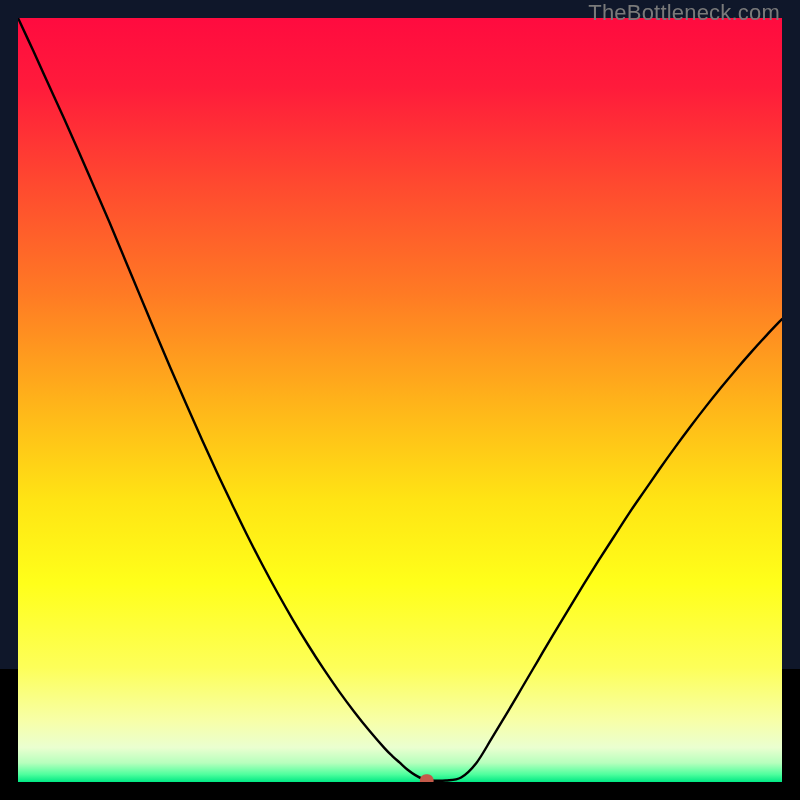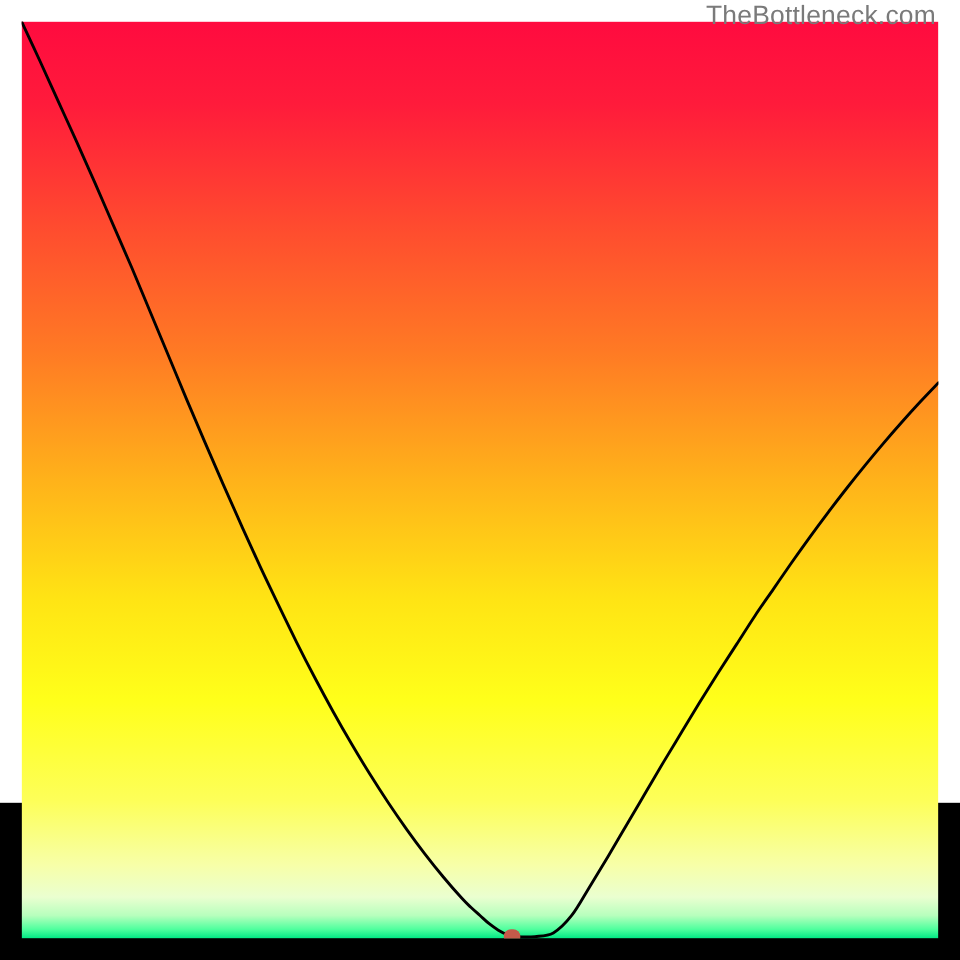--- a/index.html
+++ b/index.html
@@ -7,21 +7,21 @@
     padding: 0;
     width: 800px;
     height: 800px;
     background: #000;
     overflow: hidden;
   }
   .frame {
     position: relative;
     width: 800px;
     height: 669px;
-    background: #ffffff;
+    background: #0f172a;
   }
   .plot {
     position: absolute;
     left: 18px;
     top: 18px;
     width: 764px;
     height: 764px;
   }
   .watermark {
     position: absolute;

